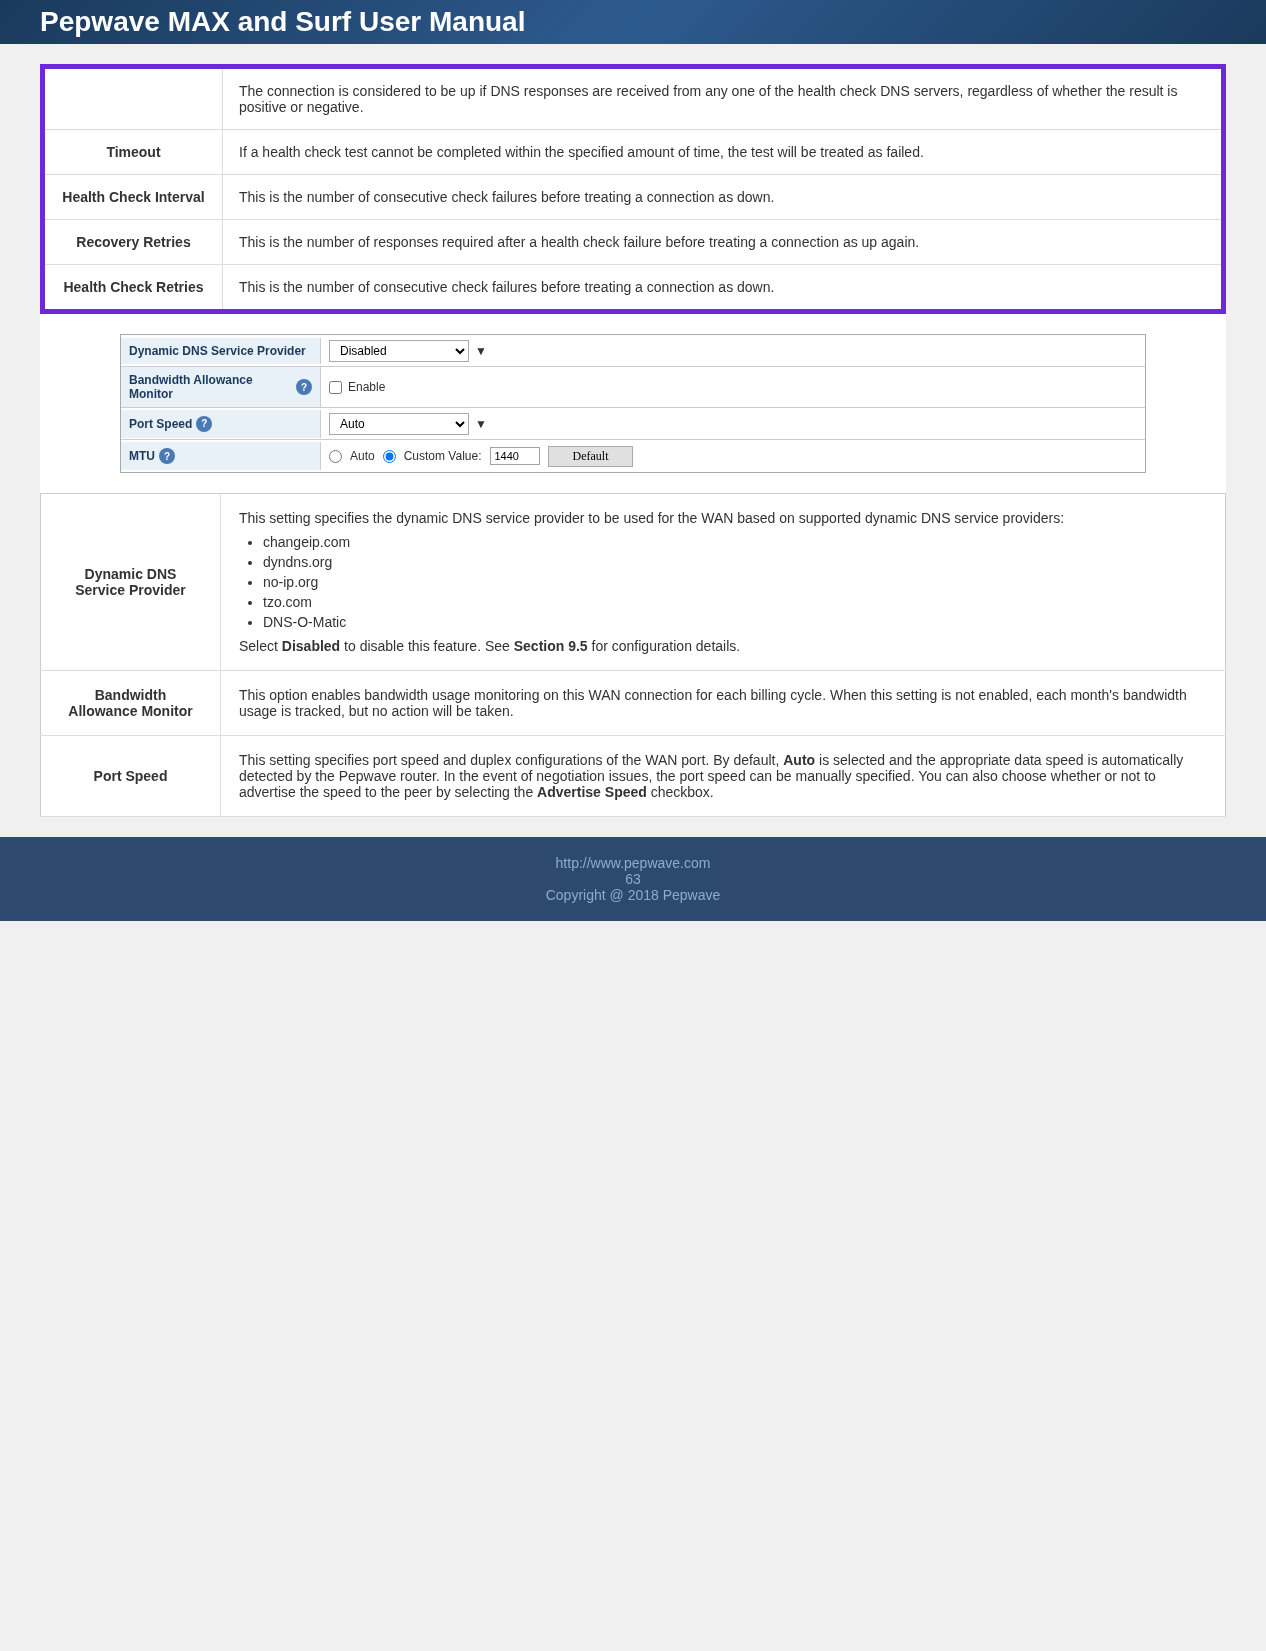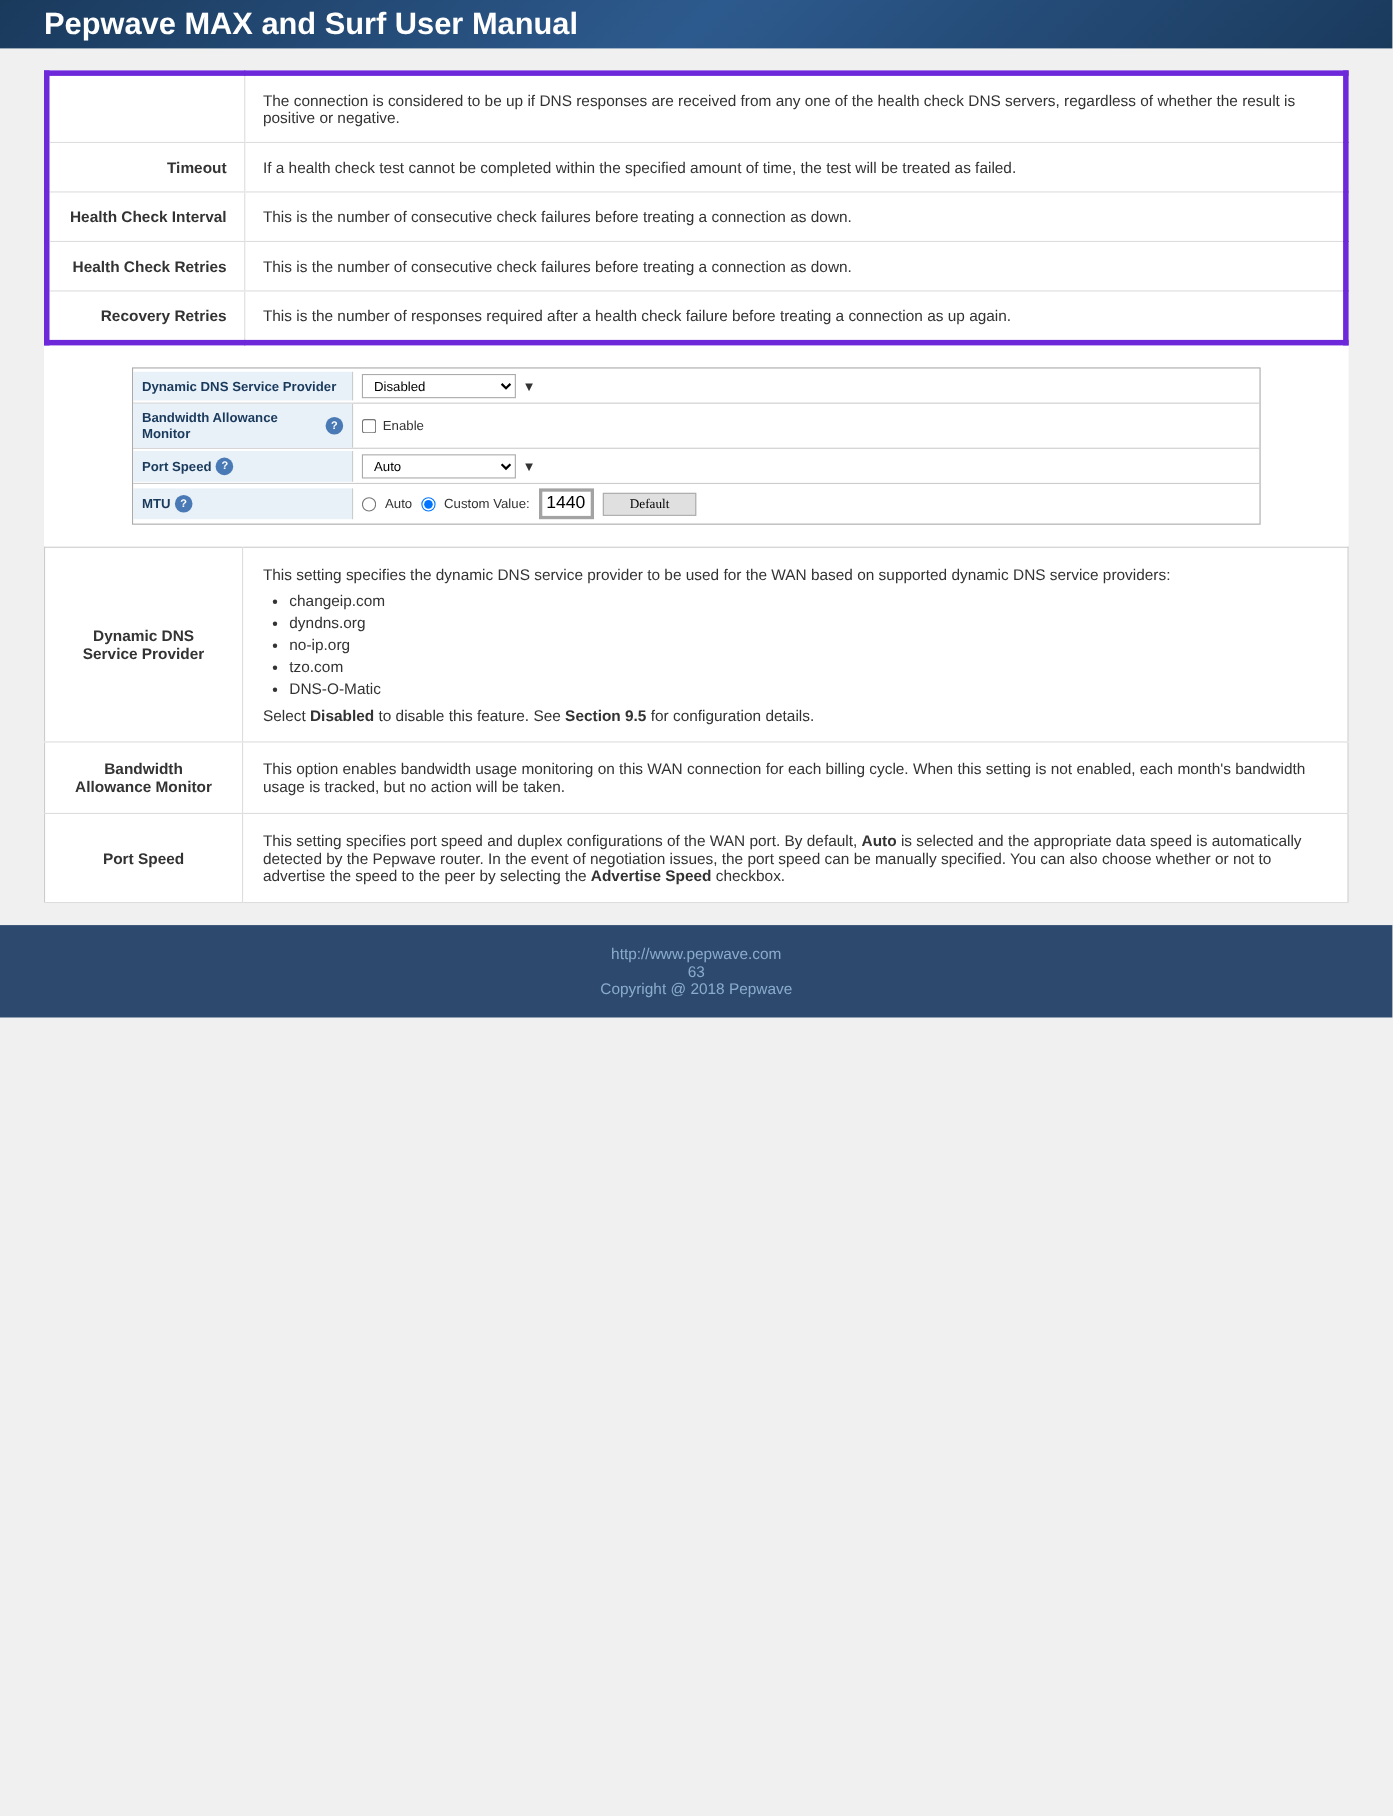--- a/index.html
+++ b/index.html
@@ -39,21 +39,21 @@
       margin-bottom: 20px;
     }
     .top-table td {
       padding: 14px 16px;
       vertical-align: top;
       border-bottom: 1px solid #ddd;
     }
     .top-table .label-cell {
       width: 180px;
       font-weight: bold;
-      text-align: right;
+      text-align: center;
       vertical-align: middle;
     }
     .top-table .desc-cell {
       border-left: 1px solid #ddd;
     }
 
     
     .form-screenshot {
       border: 1px solid #aaa;
       margin: 0 80px 20px 80px;
@@ -101,23 +101,23 @@
       width: 16px;
       height: 16px;
       background: #4a7ab5;
       color: #fff;
       border-radius: 50%;
       font-size: 10px;
       font-weight: bold;
       flex-shrink: 0;
     }
     .mtu-input {
-      border: 3px solid #a3a3a3;
+      border: 1px solid #a3a3a3;
       padding: 2px 4px;
-      font-size: 16px;
+      font-size: 11px;
       width: 50px;
     }
     .default-btn {
       border: 1px solid #aaa;
       background: #e0e0e0;
       padding: 2px 24px;
       font-size: 12px;
       cursor: pointer;
       font-family: Liberation Serif, serif;
     }
@@ -208,30 +208,30 @@
       </tr>
 
       <tr>
         <td class="label-cell">Health Check Interval</td>
         <td class="desc-cell">
           This is the number of consecutive check failures before treating a connection as down.
         </td>
       </tr>
 
       <tr>
+        <td class="label-cell">Recovery Retries</td>
+        <td class="desc-cell">
+          This is the number of responses required after a health check failure before treating a connection as up again.
+        </td>
+      </tr>
+
+      <tr>
         <td class="label-cell">Health Check Retries</td>
         <td class="desc-cell">
           This is the number of consecutive check failures before treating a connection as down.
-        </td>
-      </tr>
-
-      <tr>
-        <td class="label-cell">Recovery Retries</td>
-        <td class="desc-cell">
-          This is the number of responses required after a health check failure before treating a connection as up again.
         </td>
       </tr>
     </tbody>
   </table>
 
   <div class="form-screenshot">
 
     <div class="form-row">
       <div class="form-label">
         <span>Dynamic DNS Service Provider</span>

